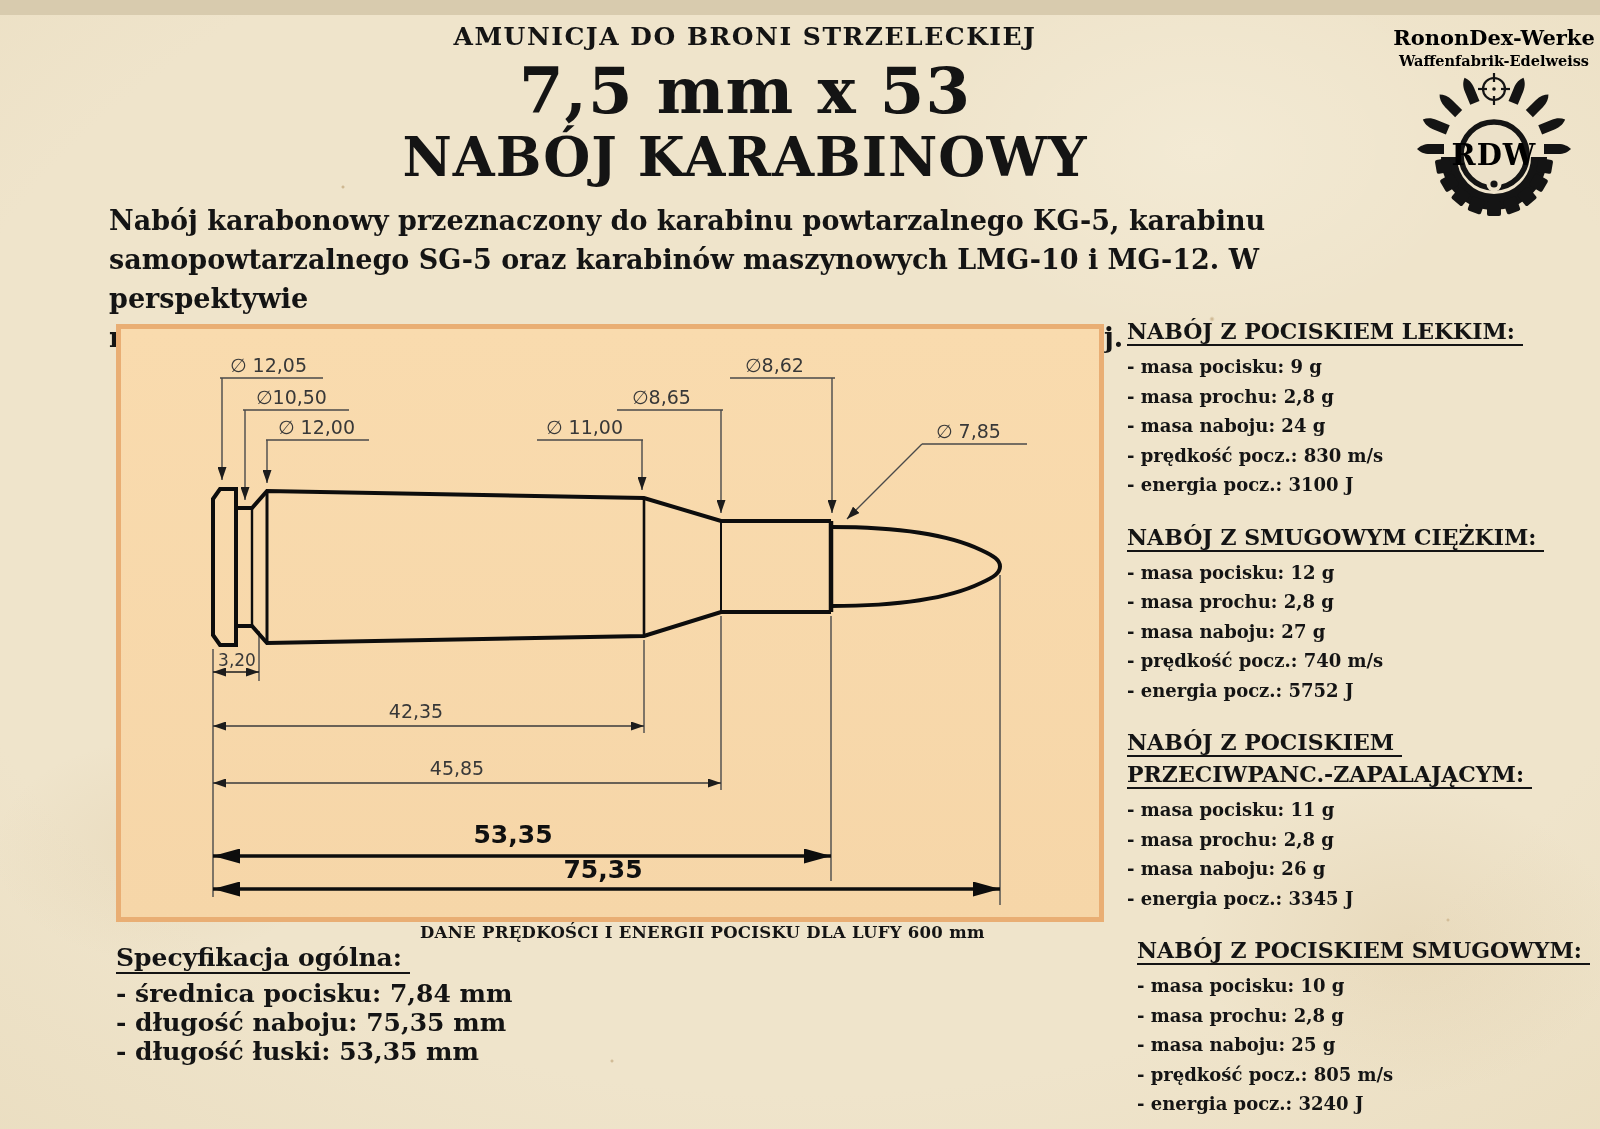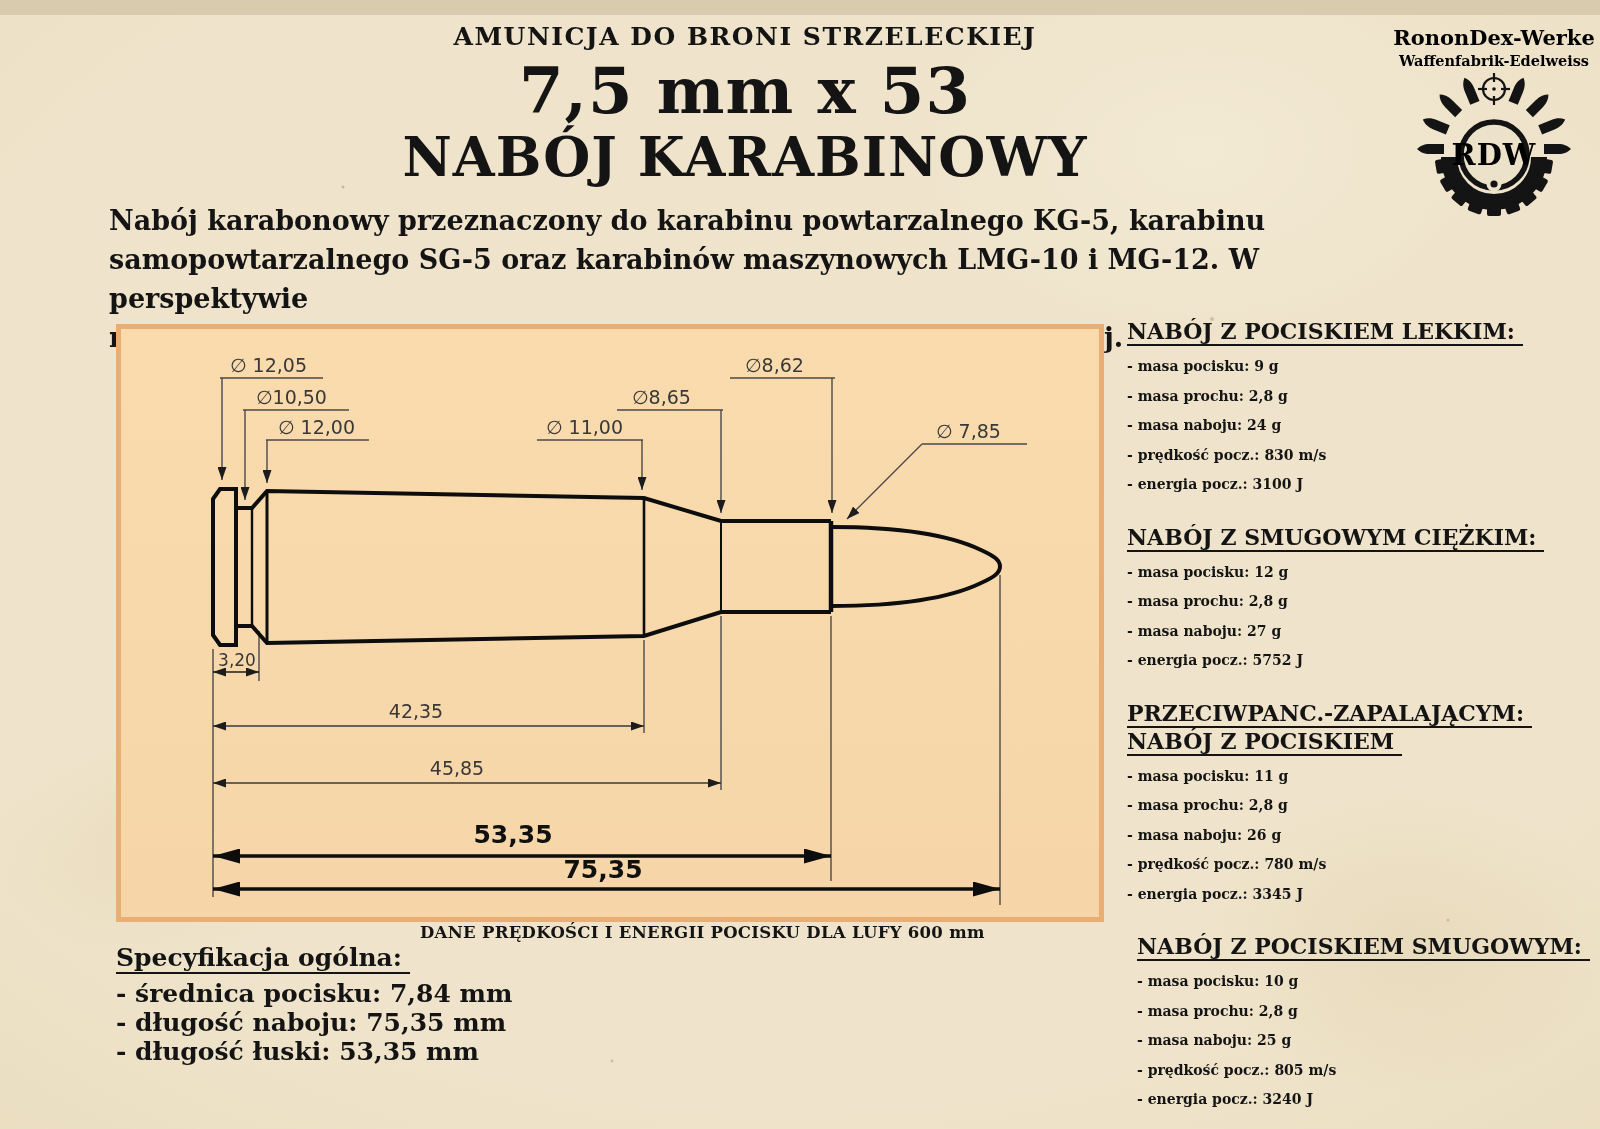--- a/index.html
+++ b/index.html
@@ -47,21 +47,21 @@
   .diagram-box svg{display:block;width:100%;height:100%;}
   .dim-label{font-family:"DejaVu Sans","Liberation Sans",sans-serif;fill:#383838;font-size:19px;}
   .dim-label-sm{font-family:"DejaVu Sans","Liberation Sans",sans-serif;fill:#383838;font-size:17px;}
   .dim-label-bold{font-family:"DejaVu Sans","Liberation Sans",sans-serif;fill:#101010;font-size:25px;font-weight:bold;}
   
   .panel{top:302px;left:1127px;width:468px;}
   .variant{margin-bottom:23px;}
   .variant-title{font-size:22px;font-weight:bold;line-height:28px;}
   .variant-title span{border-bottom:2.5px solid #141414;padding-bottom:0px;padding-right:8px;}
   .variant ul{list-style:none;margin:7px 0 0 0;padding:0;}
-  .variant li{font-size:14px;font-weight:bold;line-height:29.5px;}
+  .variant li{font-size:18px;font-weight:bold;line-height:29.5px;}
   .variant.indent{margin-left:10px;}
   
   .caption{top:908px;left:420px;width:684px;font-size:16.5px;font-weight:bold;letter-spacing:.3px;}
   .general{top:928px;left:116px;width:520px;}
   .general-title{font-size:25px;font-weight:bold;line-height:30px;}
   .general-title span{border-bottom:2.5px solid #141414;padding-right:8px;}
   .general ul{list-style:none;margin:6px 0 0 0;padding:0;}
   .general li{font-size:25px;font-weight:bold;line-height:29px;}
   
   .logo{top:2px;left:1394px;width:200px;height:200px;}
@@ -239,32 +239,32 @@
         <li>- energia pocz.: 3100 J</li>
       </ul>
     </div>
 
     <div class="variant">
       <div class="variant-title"><span>NABÓJ Z SMUGOWYM CIĘŻKIM:</span></div>
       <ul>
         <li>- masa pocisku: 12 g</li>
         <li>- masa prochu: 2,8 g</li>
         <li>- masa naboju: 27 g</li>
+        <li>- prędkość pocz.: 740 m/s</li>
         <li>- energia pocz.: 5752 J</li>
       </ul>
     </div>
 
     <div class="variant">
+      <div class="variant-title"><span>NABÓJ Z POCISKIEM</span></div>
       <div class="variant-title" style="margin-top:4px;"><span>PRZECIWPANC.-ZAPALAJĄCYM:</span></div>
-      <div class="variant-title"><span>NABÓJ Z POCISKIEM</span></div>
       <ul>
         <li>- masa pocisku: 11 g</li>
         <li>- masa prochu: 2,8 g</li>
         <li>- masa naboju: 26 g</li>
-        <li>- prędkość pocz.: 780 m/s</li>
         <li>- energia pocz.: 3345 J</li>
       </ul>
     </div>
 
     <div class="variant indent">
       <div class="variant-title"><span>NABÓJ Z POCISKIEM SMUGOWYM:</span></div>
       <ul>
         <li>- masa pocisku: 10 g</li>
         <li>- masa prochu: 2,8 g</li>
         <li>- masa naboju: 25 g</li>

